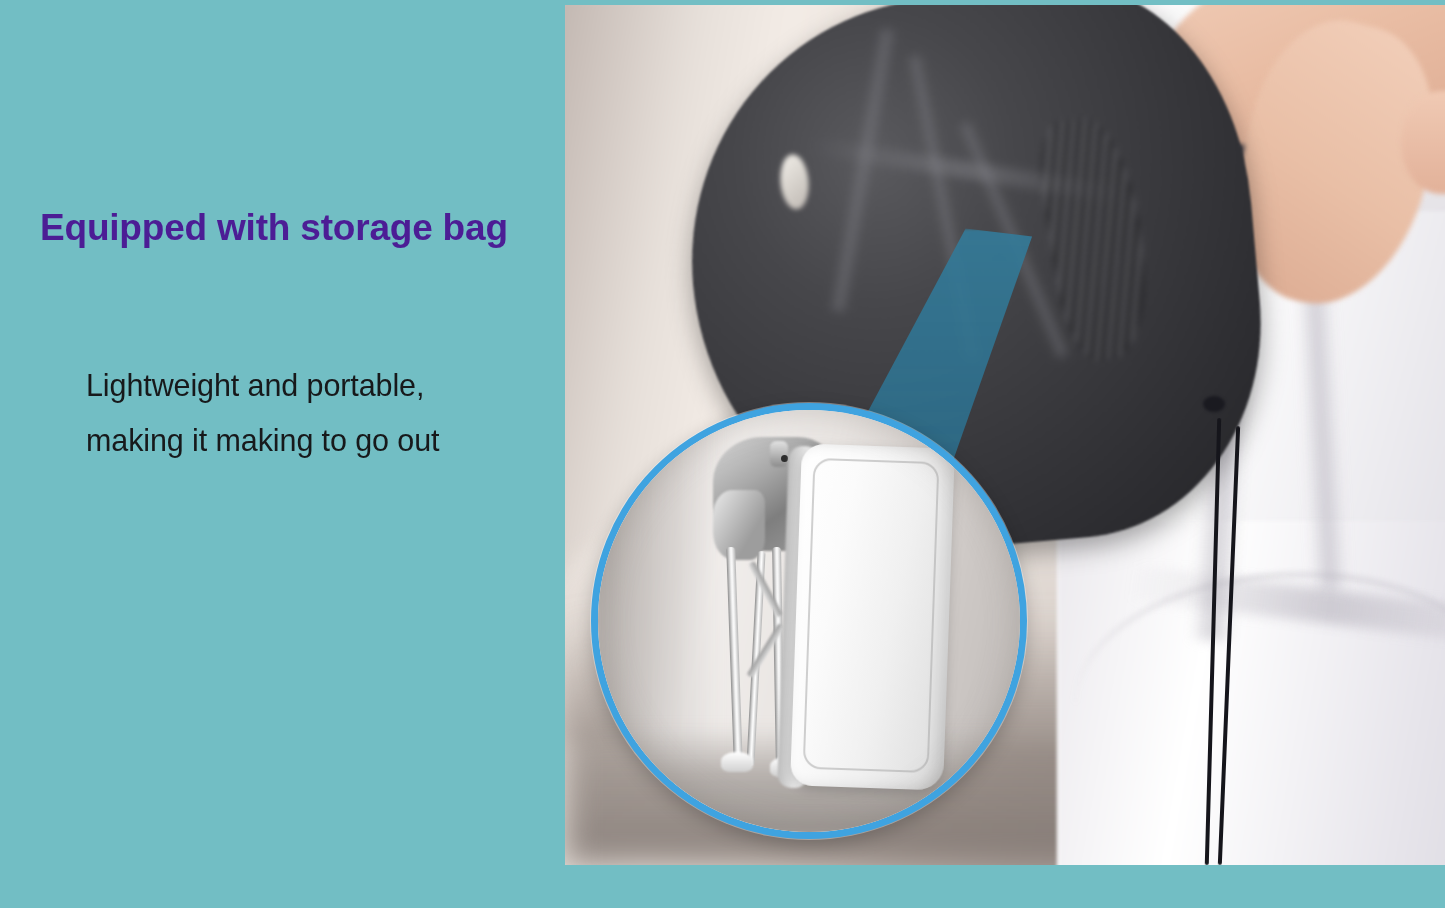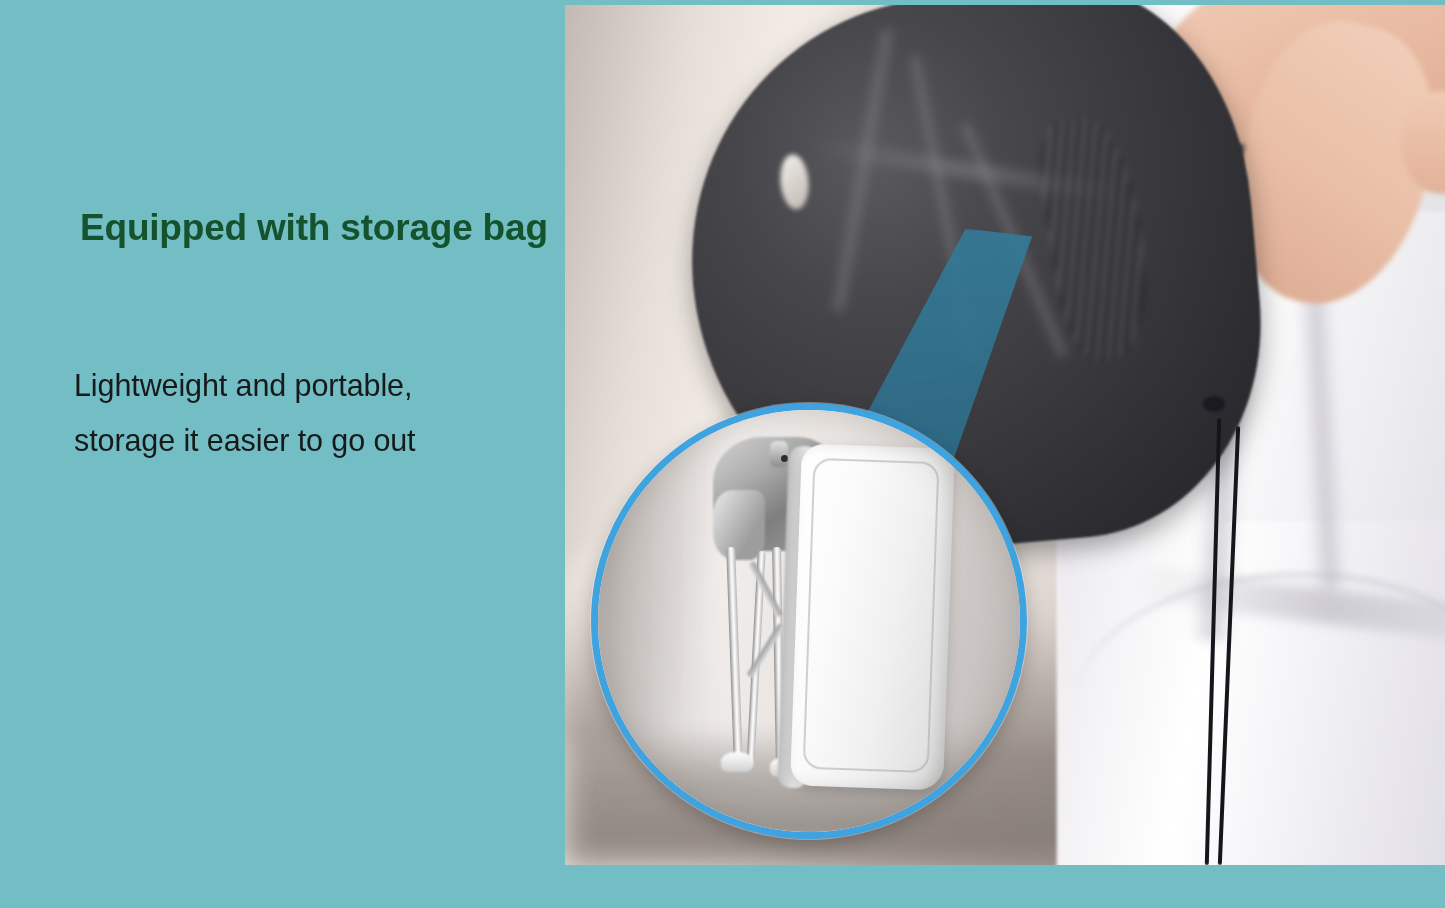--- a/index.html
+++ b/index.html
@@ -19,29 +19,28 @@
     position:absolute;
     left:0; top:0;
     width:565px; height:908px;
   }
   .headline {
     position:absolute;
     left:40px; top:207px;
     width:510px;
     font-size:37px;
     font-weight:bold;
-    color:#14532d;
+    color:#4c1d95;
     letter-spacing:-0.2px;
     line-height:1.15;
     white-space:nowrap;
-    margin-left:40px;
   }
   .body-copy {
     position:absolute;
-    left:74px; top:358px;
+    left:86px; top:358px;
     width:440px;
     font-size:30.5px;
     font-weight:400;
     color:#17191b;
     line-height:54.5px;
     letter-spacing:-0.1px;
   }
   .body-copy .line { display:block; white-space:nowrap; }
 
   
@@ -327,21 +326,21 @@
 <body>
 
 <div id="root">
 
   <div class="text-panel">
 
     <div class="headline">Equipped with storage bag</div>
 
     <div class="body-copy">
       <span class="line">Lightweight and portable,</span>
-      <span class="line">storage it easier to go out</span>
+      <span class="line">making it making to go out</span>
     </div>
 
   </div>
 
   <div class="photo">
     <div class="photo-inner">
 
       <div class="bg-wall"></div>
       <div class="bg-tub"></div>
       <div class="bg-floor"></div>

